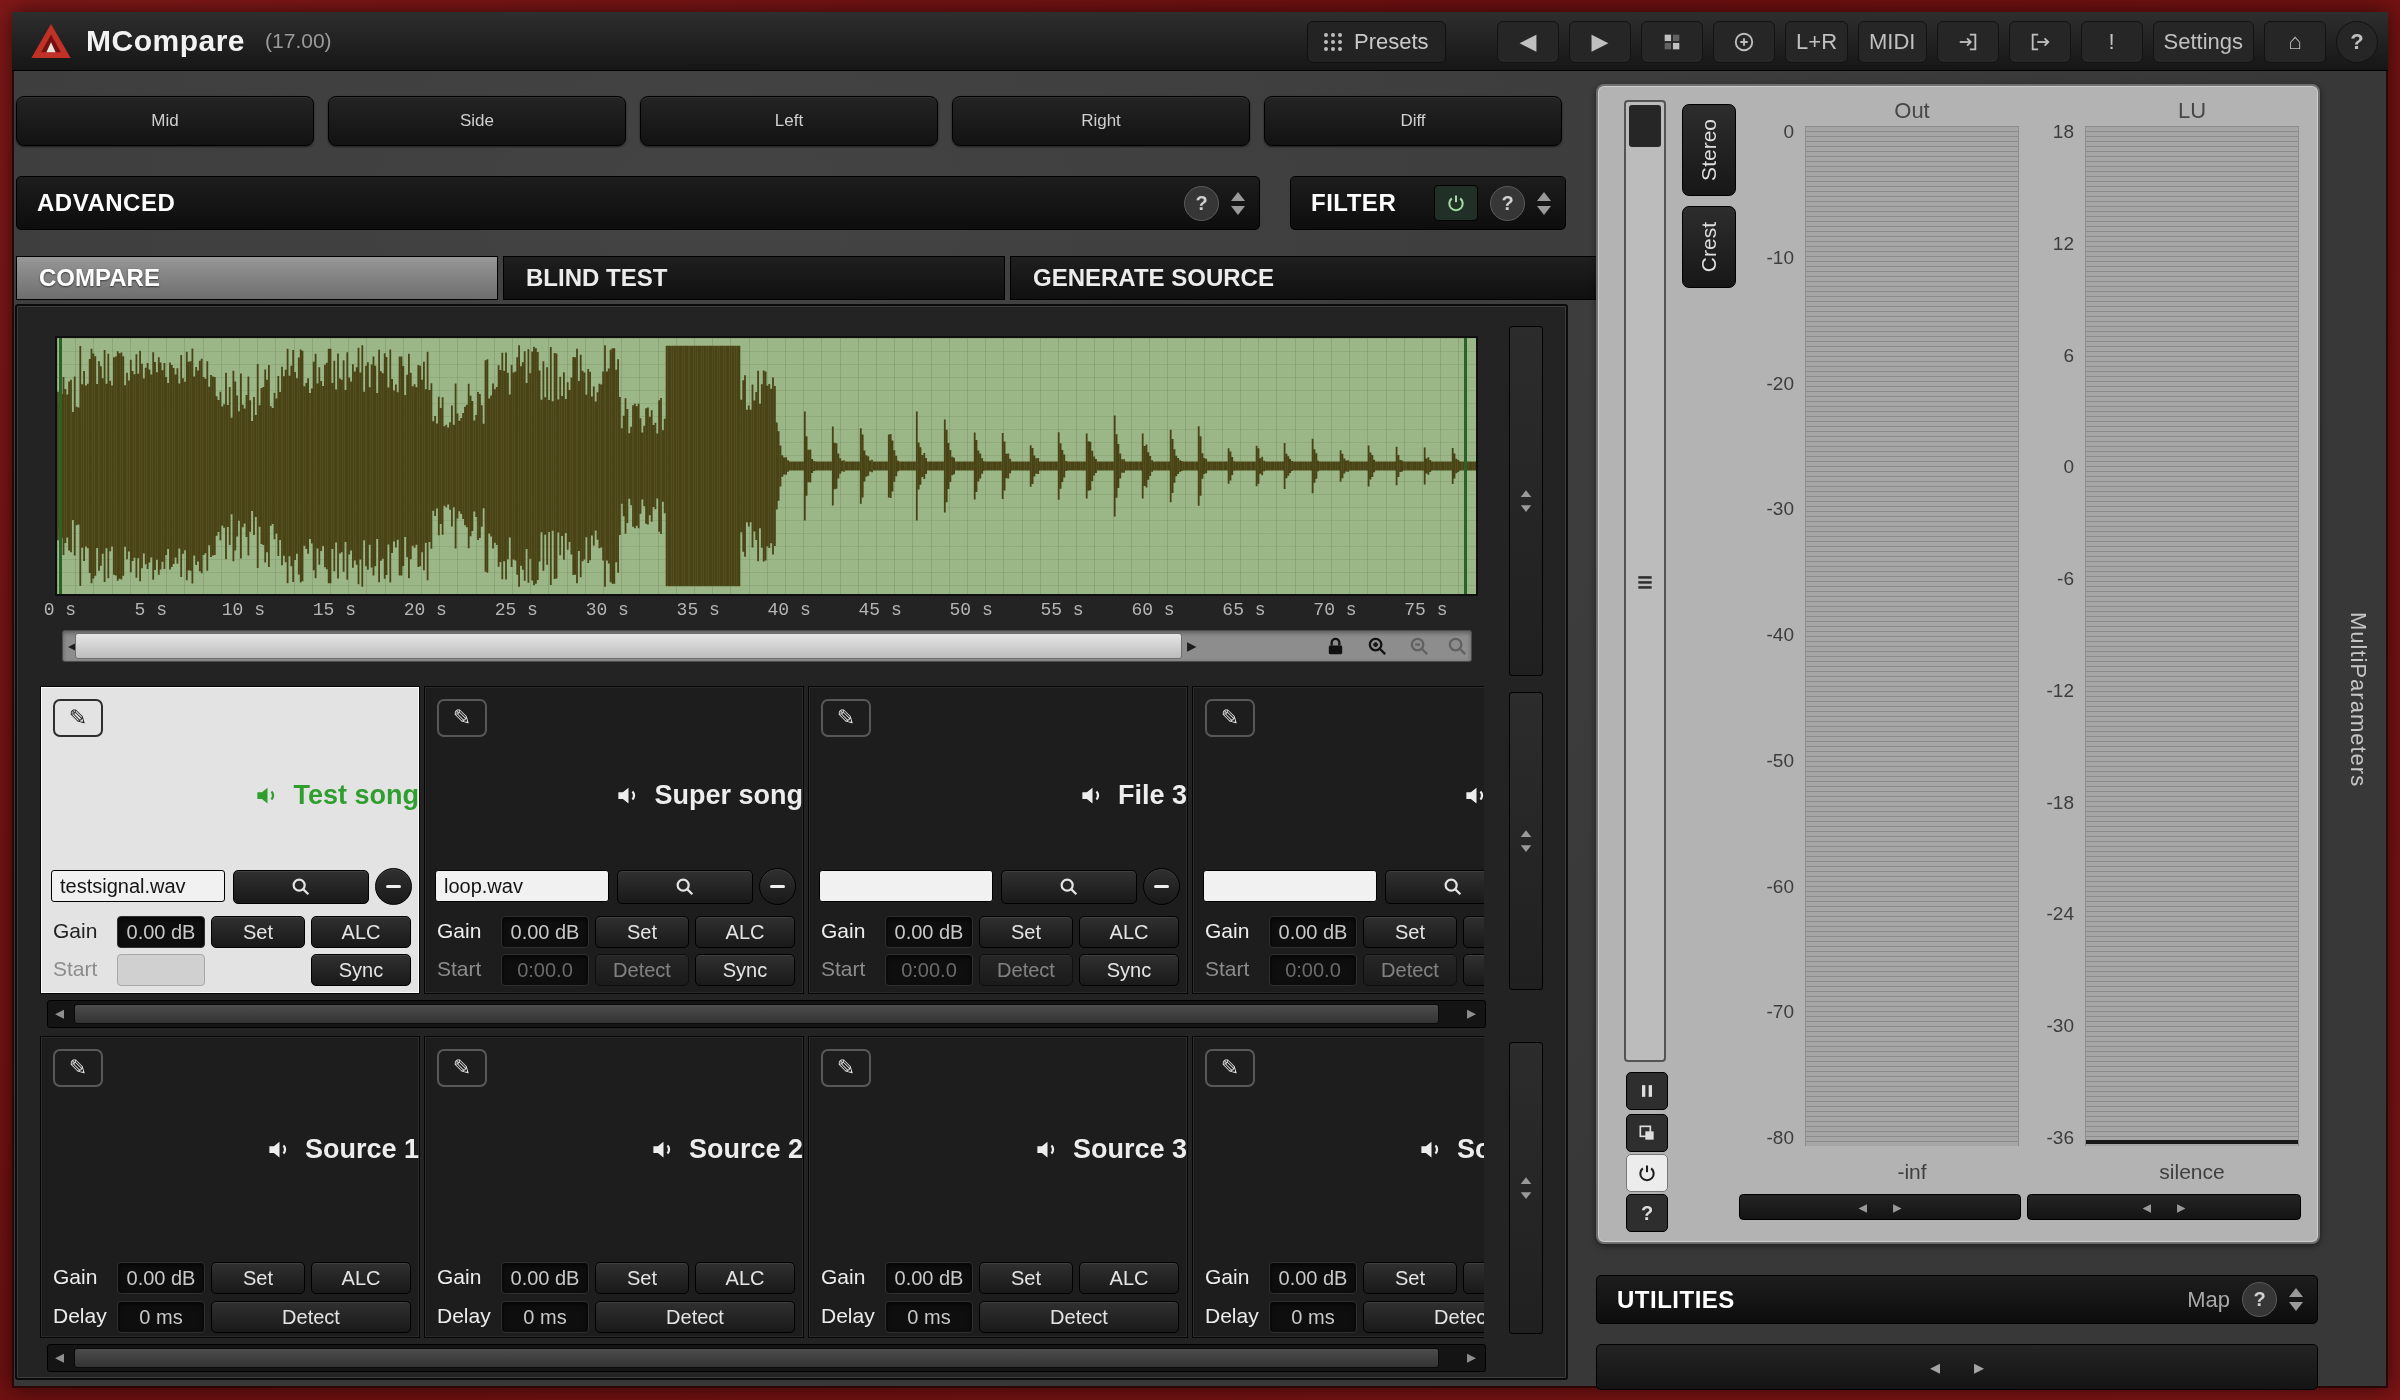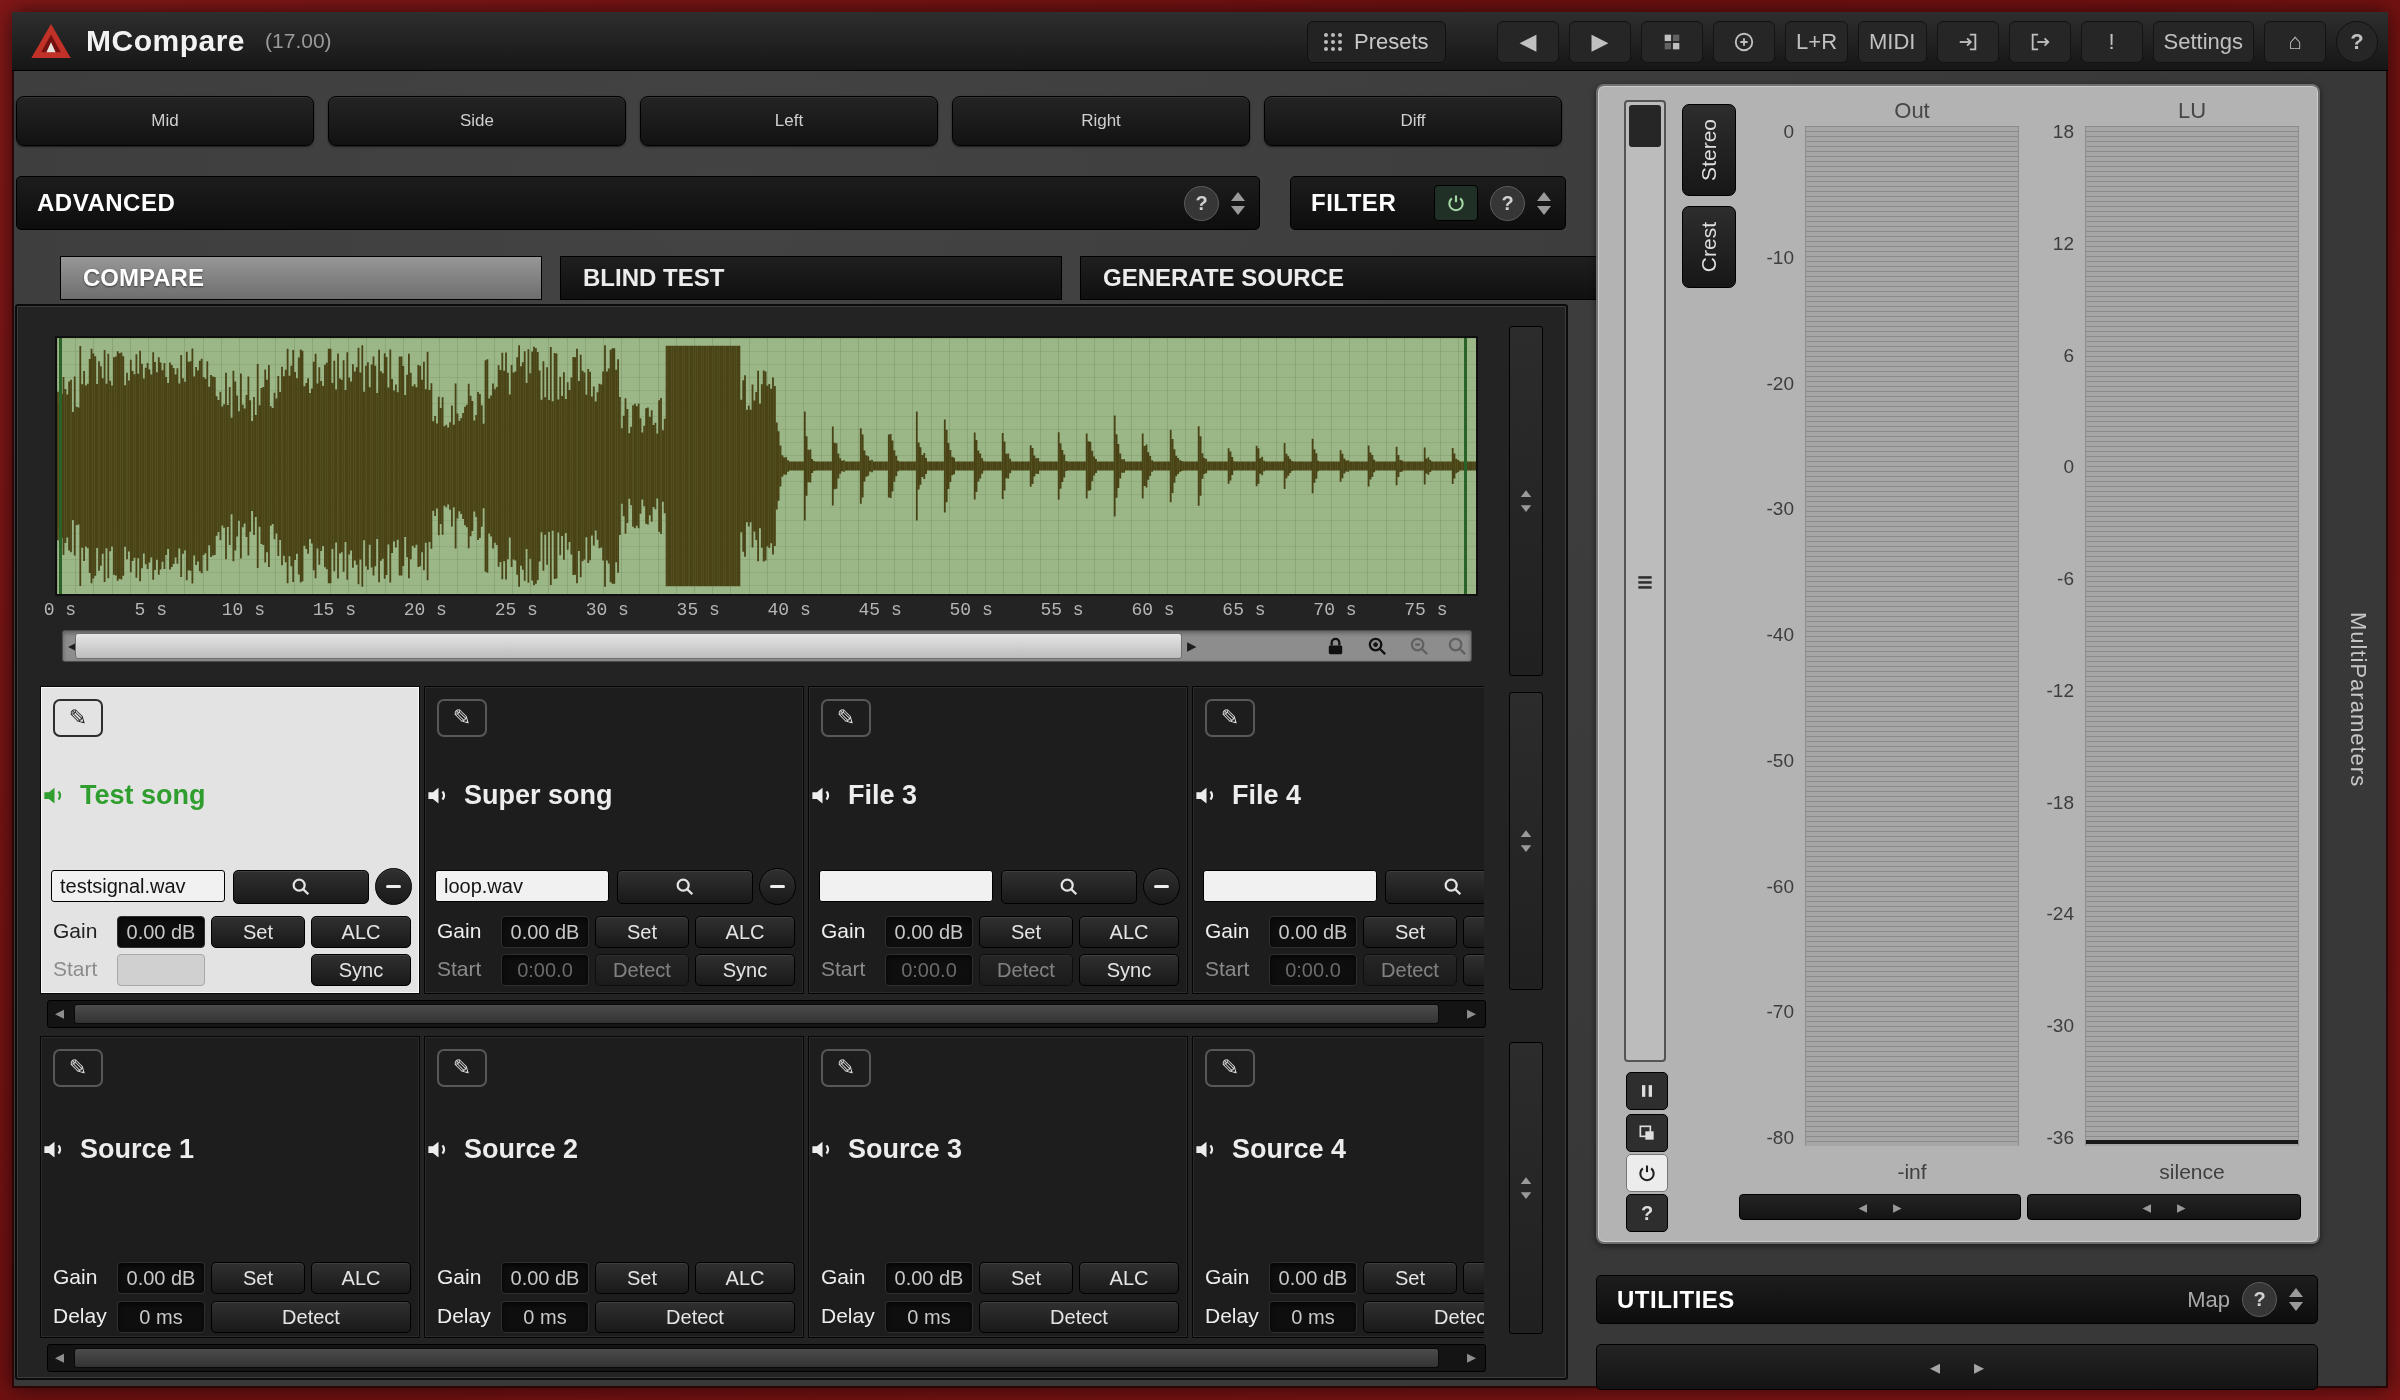--- a/index.html
+++ b/index.html
@@ -46,21 +46,21 @@
   .hbar-right{margin-left:auto;display:flex;align-items:center;gap:12px;margin-right:14px;}
   .q-circle{width:33px;height:33px;border-radius:50%;background:#363636;border:1px solid #5c5c5c;
     color:#d0d0d0;display:flex;align-items:center;justify-content:center;font-size:20px;font-weight:bold;cursor:pointer;}
   .spinner{display:flex;flex-direction:column;gap:5px;cursor:pointer;}
   .tri-up{width:0;height:0;border-left:7px solid transparent;border-right:7px solid transparent;border-bottom:9px solid #9a9a9a;}
   .tri-down{width:0;height:0;border-left:7px solid transparent;border-right:7px solid transparent;border-top:9px solid #9a9a9a;}
   .power-btn{width:42px;height:34px;background:#20features;background:#213026;border:1px solid #000;border-radius:4px;
     display:flex;align-items:center;justify-content:center;color:#a4d8a6;cursor:pointer;}
   .power-btn svg{width:20px;height:20px;}
   
-  .tabs-row{position:absolute;left:4px;top:244px;height:28px;display:flex;gap:18px;margin-left:44px;}
+  .tabs-row{position:absolute;left:4px;top:244px;height:28px;display:flex;gap:5px;}
   .tab{height:42px;display:flex;align-items:center;padding-left:22px;font-size:24px;font-weight:bold;
     color:#ececec;background:linear-gradient(#1f1f1f,#101010);border:1px solid #000;cursor:pointer;}
   .tab.active{background:linear-gradient(#979797,#6e6e6e);color:#fff;text-shadow:0 1px 2px rgba(0,0,0,.55);}
   .tab-compare{width:458px;}
   .tab-blind{width:478px;}
   .tab-generate{width:602px;}
   
   .main-panel{position:absolute;left:3px;top:292px;width:1549px;height:1072px;
     background:#232323;border:2px solid #0b0b0b;border-radius:3px;box-shadow:inset 0 0 0 1px #3c3c3c;overflow:hidden;}
   .wave-box{position:absolute;left:38px;top:30px;width:1419px;height:256px;background-color:#9cb787;
@@ -88,21 +88,21 @@
     background:linear-gradient(#4c4c4c,#333);border:1px solid #0a0a0a;border-radius:3px;cursor:grab;}
   .hs-arrow{position:absolute;top:1px;color:#8e8e8e;font-size:18px;cursor:pointer;}
   
   .row-clip{position:absolute;left:23px;height:308px;overflow:hidden;width:1444px;}
   .panel{position:absolute;top:0;width:378px;height:306px;background:#1d1d1d;
     border:1px solid #060606;box-shadow:inset 0 0 0 1px #2b2b2b;color:#ededed;}
   .panel.active{background:#e3e3e3;box-shadow:inset 0 0 0 1px #f8f8f8;color:#222;}
   .pencil-btn{position:absolute;left:12px;top:12px;width:46px;height:34px;border:2px solid #585858;
     border-radius:7px;background:transparent;color:#ddd;font-size:22px;display:flex;align-items:center;justify-content:center;cursor:pointer;}
   .panel.active .pencil-btn{border-color:#2e2e2e;color:#222;}
-  .name-row{position:absolute;left:0;right:0;top:88px;height:40px;display:flex;align-items:center;justify-content:flex-start;gap:12px;}
+  .name-row{position:absolute;left:0;right:0;top:88px;height:40px;display:flex;align-items:center;justify-content:flex-end;gap:12px;}
   .name-row svg{width:27px;height:27px;}
   .panel-name{font-size:27px;font-weight:bold;}
   .panel.active .panel-name{color:#2f9e2f;}
   .panel.active .name-row svg{color:#2f9e2f;}
   .file-row{position:absolute;left:0;top:181px;height:36px;width:100%;}
   .input-box{position:absolute;left:10px;top:2px;width:174px;height:32px;background:#f1f1f1;
     border:1px solid #000;border-radius:3px;color:#141414;font-size:20px;display:flex;align-items:center;padding-left:8px;box-sizing:border-box;cursor:text;}
   .small-btn{background:linear-gradient(#303030,#191919);border:1px solid #000;border-radius:5px;
     box-shadow:inset 0 1px 0 rgba(255,255,255,.08);color:#e4e4e4;font-size:20px;
     display:flex;align-items:center;justify-content:center;cursor:pointer;position:absolute;}

